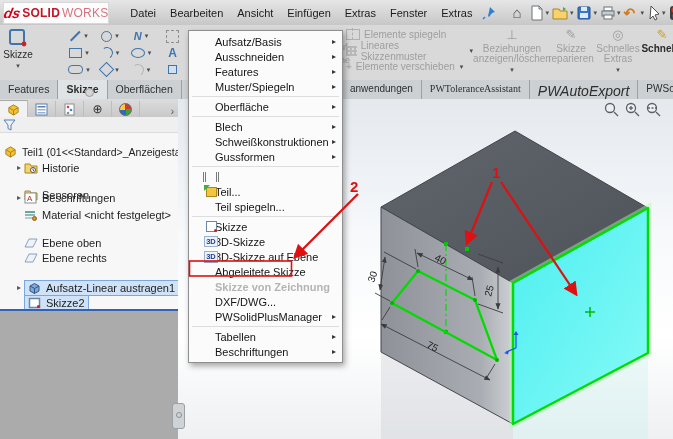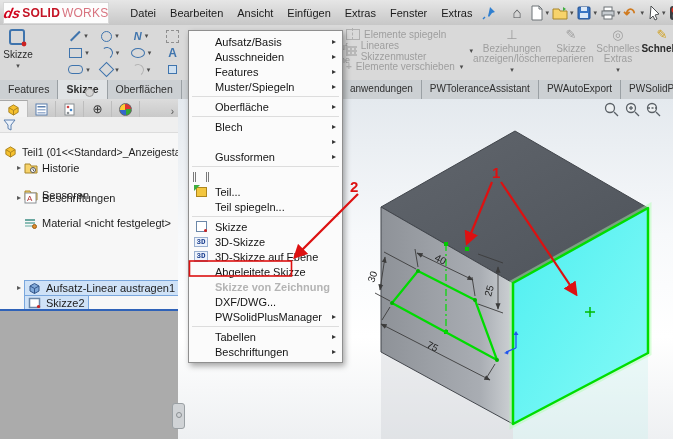--- a/index.html
+++ b/index.html
@@ -95,21 +95,21 @@
   .viewport{position:absolute;left:178px;top:99px;right:0;bottom:0;
     background:linear-gradient(180deg,#e4e9ee 0%,#f7f9fb 40%,#ffffff 70%,#eef0f2 100%);}
   
   .menu-popup{position:absolute;left:188px;top:30px;width:153px;z-index:50;background:#fbfbfb;
     border:1px solid #8f8f8f;box-shadow:2px 3px 6px rgba(0,0,0,.35);padding:3px 0;}
   .mi{height:15px;display:flex;align-items:center;position:relative;padding-left:26px;
     font-size:11px;color:#141414;white-space:nowrap;}
   .mi.disabled{color:#b4b4b4;font-weight:bold;}
   .mi .sub{position:absolute;right:6px;font-size:8px;color:#333;}
   .msep{height:1px;background:#ddd;margin:2px 3px;}
-  .mic{position:absolute;left:4px;width:16px;height:13px;display:flex;align-items:center;justify-content:center;font-family:Liberation Mono, monospace;}
+  .mic{position:absolute;left:14px;width:16px;height:13px;display:flex;align-items:center;justify-content:center;}
   .ic-break{width:10px;height:10px;border-left:3px double #7a7a7a;border-right:3px double #7a7a7a;}
   .ic-part{width:9px;height:8px;background:#f3c63f;border:1px solid #ad861e;position:relative;}
   .ic-part::after{content:"";position:absolute;left:-3px;top:-3px;border:3px solid transparent;
     border-top-color:#3fae3f;border-left-color:#3fae3f;}
   .ic-sketch{width:9px;height:9px;border:1.5px solid #6b87a8;background:#fff;position:relative;}
   .ic-sketch::after{content:"";position:absolute;right:-1px;bottom:-1px;width:3px;height:3px;
     background:#cc2222;border-radius:50%;}
   .badge3d{font-size:7.5px;font-weight:bold;color:#1a3f8f;border:1px solid #9ab0d0;padding:0 1px;background:#eef3fb;}
   .badge3d.plane{border-bottom:2px solid #8aa0bd;}
   
@@ -307,22 +307,22 @@
 
   <div class="tabbar">
     <span class="tab">Features</span>
     <span class="tab active">Skizze</span>
     <span class="tab">Oberflächen</span>
     <span class="tab">Blech</span>
     <span class="tabgap"></span>
     <span class="tabfrag">E</span>
     <div class="righttabs">
       <span class="tab" style="font-size:10px;">anwendungen</span>
-      <span class="tab" style="font-size:10px;">PWToleranceAssistant</span>
-      <span class="tab" style="font-size:10px;">PWAutoExport</span>
+      <span class="tab" style="font-size:10px;font-family:Liberation Serif, serif;">PWToleranceAssistant</span>
+      <span class="tab" style="font-size:14px;font-style:italic;">PWAutoExport</span>
       <span class="tab" style="font-size:10px;">PWSolidPlusManager</span>
 
     </div>
   </div>
 
   <div class="panel">
     <div class="ptabs">
       <span class="collapse-dot"></span>
       <span class="ptab active">
         <svg width="13" height="13" viewBox="0 0 14 14">
@@ -395,31 +395,49 @@
     <div class="trow tind" style="top:91px;">
       <span class="exp">▸</span>
       <span class="ticon">
           <svg width="13" height="12" viewBox="0 0 13 12">
             <rect x="1" y="1" width="11" height="10" fill="#fff" stroke="#8a8f93"></rect>
             <text x="3" y="9" font-size="8" fill="#b03030" font-family="Liberation Sans">A</text>
           </svg>
         </span>
       <span>Beschriftungen</span>
     </div>
-    <div class="trow tind" style="top:116px;">
+    <div class="trow tind" style="top:108px;">
       <span class="exp"></span>
       <span class="ticon">
           <svg width="13" height="12" viewBox="0 0 13 12">
             <rect x="1" y="2" width="10" height="2" fill="#6aa7a0"></rect>
             <rect x="1" y="5" width="10" height="2" fill="#8abcb5"></rect>
             <rect x="1" y="8" width="10" height="2" fill="#aed1cb"></rect>
             <circle cx="10.5" cy="9.5" r="2" fill="#dd8b2c" stroke="#9a5d12"></circle>
           </svg>
         </span>
       <span>Material &lt;nicht festgelegt&gt;</span>
+    </div>
+    <div class="trow tind" style="top:136px;">
+      <span class="exp"></span>
+      <span class="ticon">
+          <svg width="14" height="12" viewBox="0 0 14 12">
+            <path d="M1 10L5 2h8L9 10z" fill="#eef3fb" stroke="#8aa0bd"></path>
+          </svg>
+        </span>
+      <span>Ebene oben</span>
+    </div>
+    <div class="trow tind" style="top:151px;">
+      <span class="exp"></span>
+      <span class="ticon">
+          <svg width="14" height="12" viewBox="0 0 14 12">
+            <path d="M1 10L5 2h8L9 10z" fill="#eef3fb" stroke="#8aa0bd"></path>
+          </svg>
+        </span>
+      <span>Ebene rechts</span>
     </div>
     <div class="trow tind" style="top:181px;">
       <span class="exp">▸</span>
       <span class="tsel">
         <span class="ticon">
             <svg width="13" height="12" viewBox="0 0 13 12">
               <path d="M2 4l4.5-2.5L11 4v5L6.5 11.5 2 9z" fill="#7fa8d8" stroke="#33568a"></path>
               <path d="M2 4l4.5 2.5L11 4M6.5 6.5v5" fill="none" stroke="#33568a"></path>
             </svg>
           </span>
@@ -560,20 +578,21 @@
     <div class="mi">
         <span>Oberfläche</span>
         <span class="sub">▸</span>
       </div>
     <div class="msep"></div>
     <div class="mi">
         <span>Blech</span>
         <span class="sub">▸</span>
       </div>
     <div class="mi">
+        <span>Schweißkonstruktionen</span>
         <span class="sub">▸</span>
       </div>
     <div class="mi">
         <span>Gussformen</span>
         <span class="sub">▸</span>
       </div>
     <div class="msep"></div>
     <div class="mi">
         <span class="mic">
           <span class="ic-break"></span>

